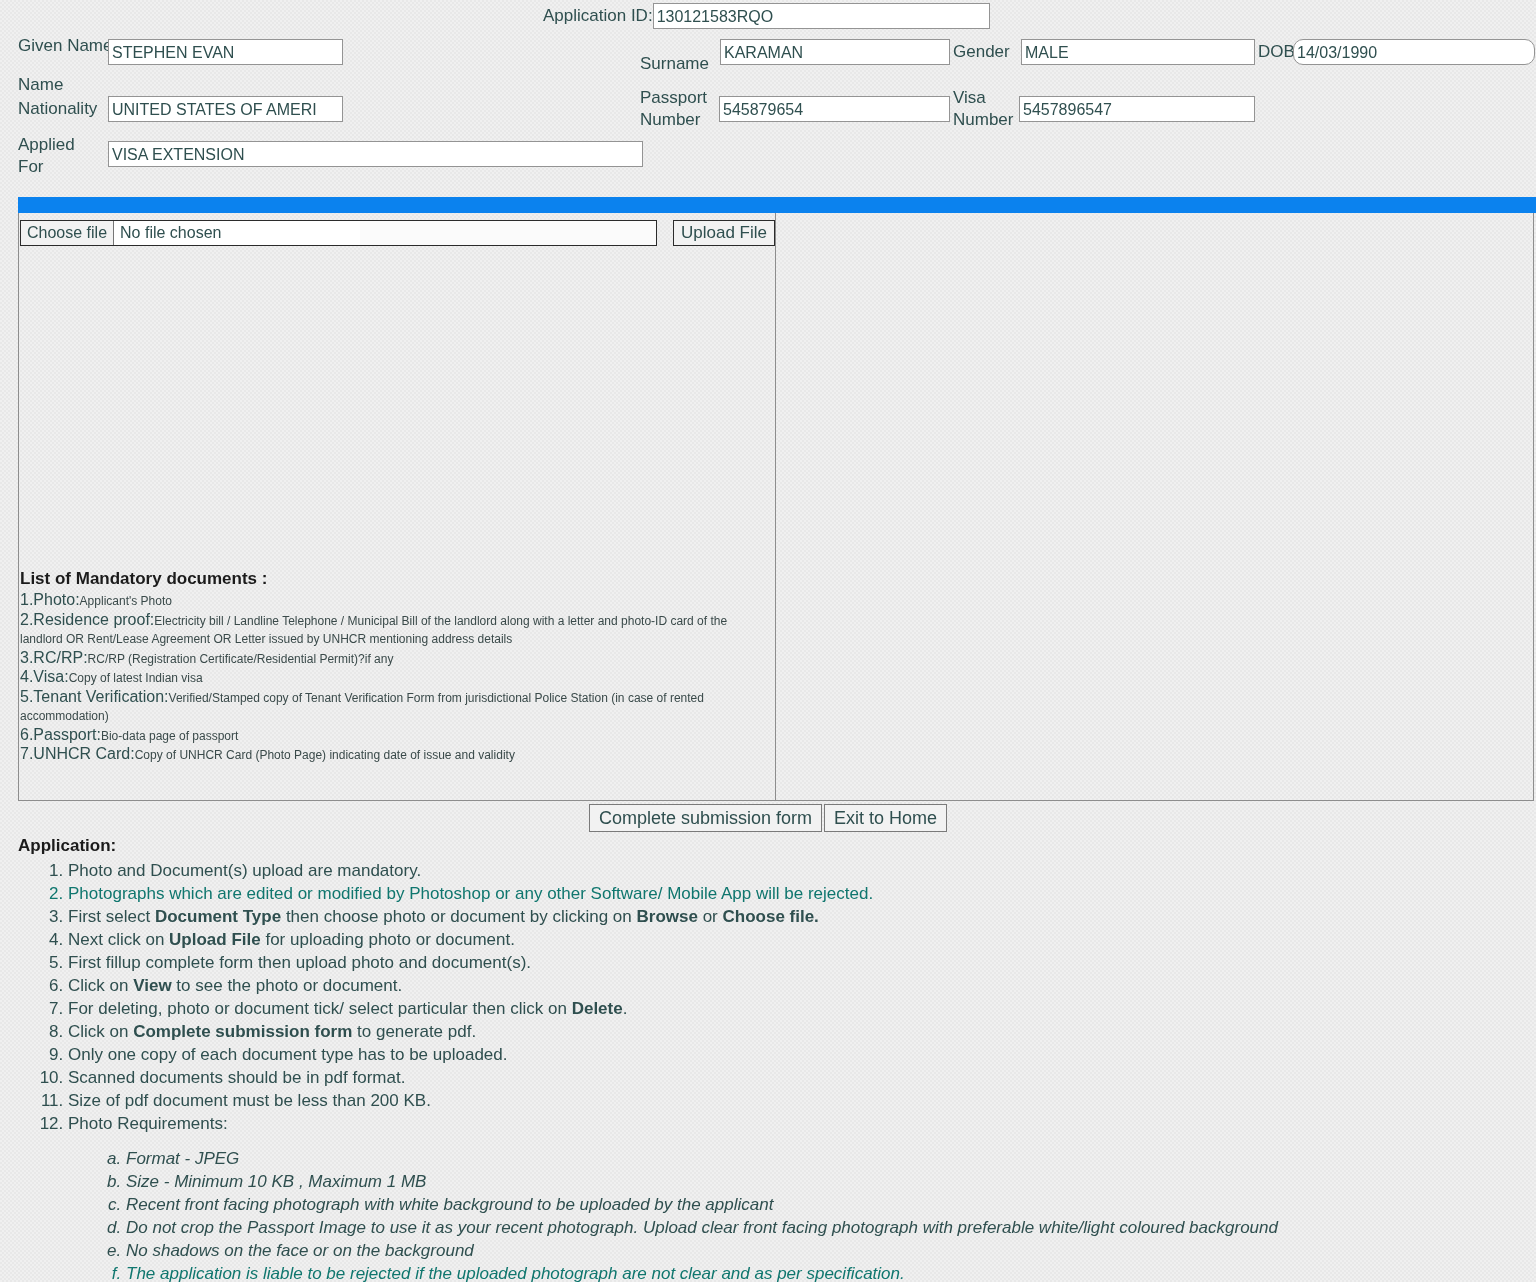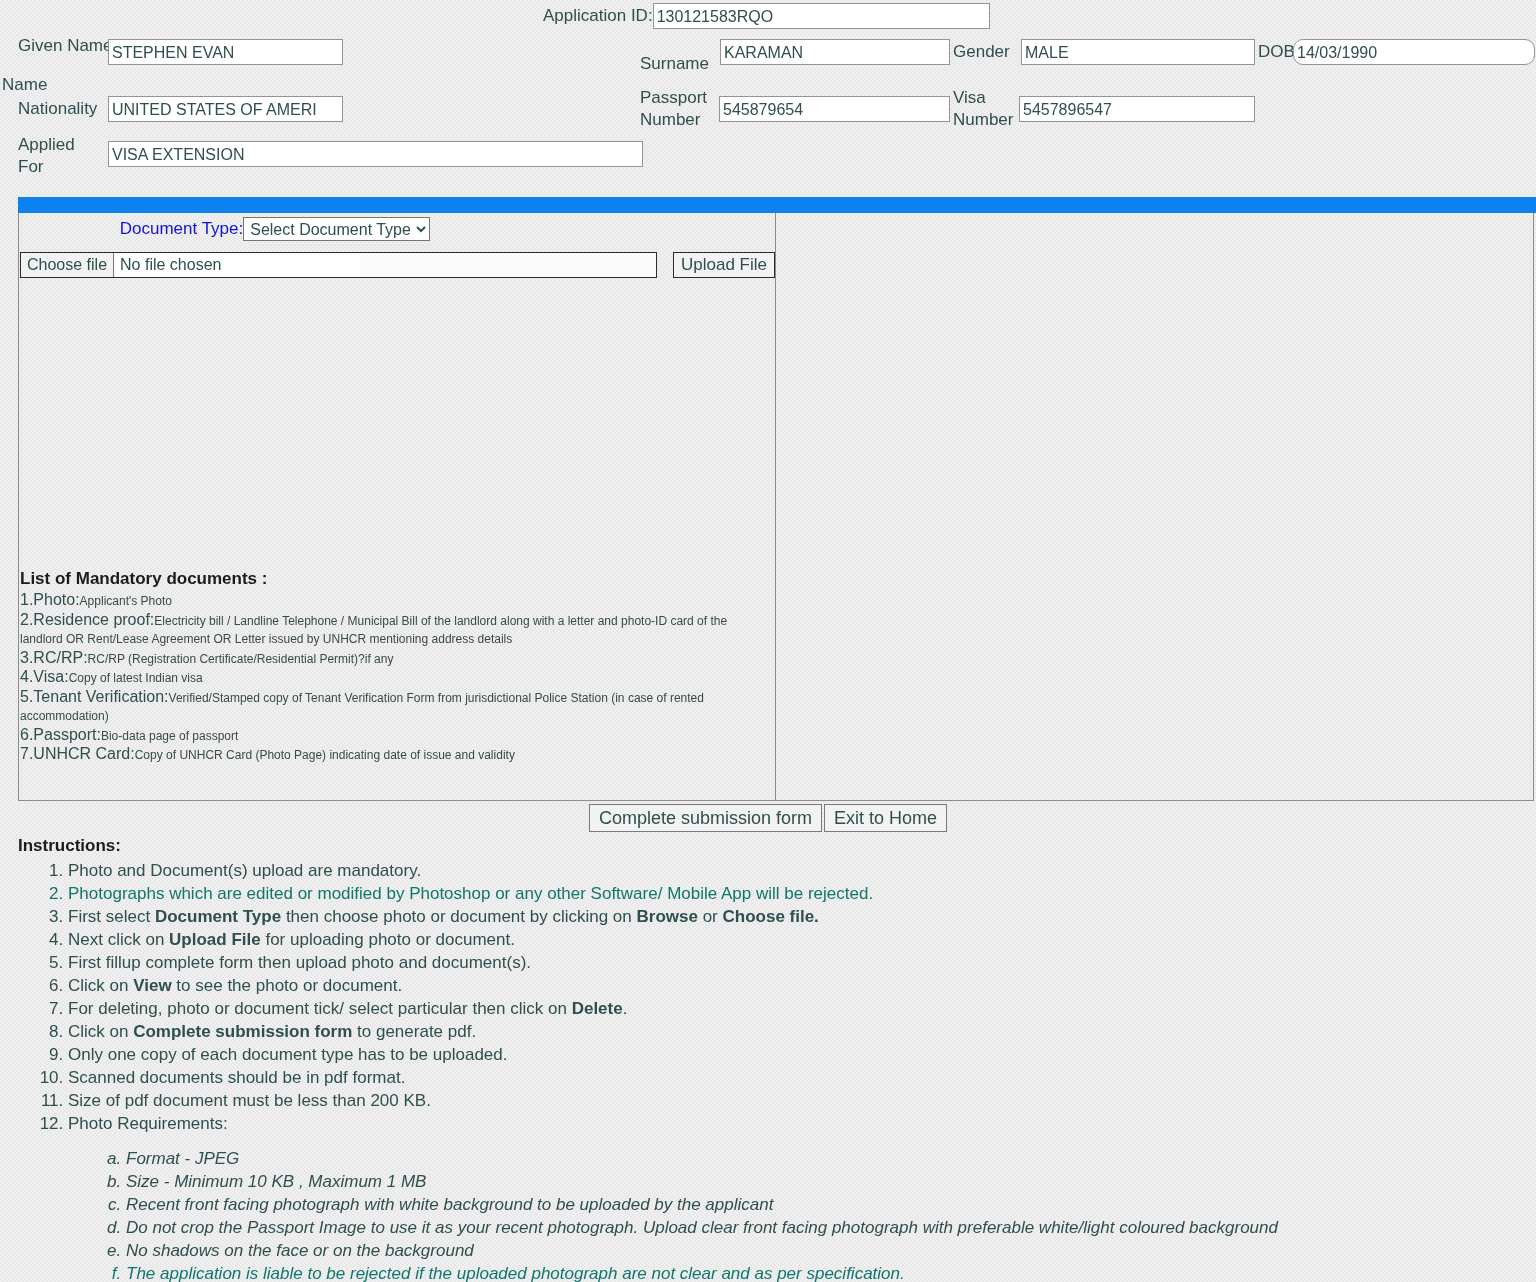--- a/index.html
+++ b/index.html
@@ -284,21 +284,21 @@
   <div class="fld pos" style="left:720px; top:2px; width:230px;">KARAMAN</div>
 
   <span class="lbl" style="left:953px; top:4px;">Gender</span>
   <div class="fld pos" style="left:1021px; top:2px; width:234px;">MALE</div>
 
   <span class="lbl" style="left:1258px; top:4px;">DOB</span>
   <div class="fld pos" style="left:1293px; top:2px; width:242px;border-radius:10px;">14/03/1990</div>
 </div>
 
 <div class="row3">
-  <span class="lbl" style="left:2px; top:-9px;">Name</span>
+  <span class="lbl" style="left:18px; top:-9px;">Name</span>
   <span class="lbl" style="left:18px; top:15px;">Nationality</span>
   <div class="fld pos" style="left:108px; top:13px; width:235px;">UNITED STATES OF AMERI</div>
 
   <span class="lbl" style="left:640px; top:4px;">Passport</span>
   <span class="lbl" style="left:640px; top:26px;">Number</span>
   <div class="fld pos" style="left:719px; top:13px; width:231px;">545879654</div>
 
   <span class="lbl" style="left:953px; top:4px;">Visa</span>
   <span class="lbl" style="left:953px; top:26px;">Number</span>
   <div class="fld pos" style="left:1019px; top:13px; width:236px;">5457896547</div>
@@ -308,26 +308,20 @@
   <span class="lbl" style="left:18px; top:5px;">Applied</span>
   <span class="lbl" style="left:18px; top:27px;">For</span>
   <div class="fld pos" style="left:108px; top:12px; width:535px;">VISA EXTENSION</div>
 </div>
 
 <div class="blue-bar"></div>
 
 <div class="panel">
   <div class="panel-left">
 
-    <div class="doctype-row">
-      <span class="doctype-label">Document Type:</span>
-      <select class="doctype-select">
-        <option>Select Document Type</option>
-      </select>
-    </div>
 
     <div class="file-row">
       <div class="file-input-wrap">
         <span class="choose-btn">Choose file</span>
         <span class="no-file">No file chosen</span>
         <span class="file-rest"></span>
       </div>
       <button class="upload-btn">Upload File</button>
     </div>
 
@@ -360,21 +354,21 @@
 
   <div class="panel-right"></div>
 </div>
 
 <div class="btn-row">
   <button class="form-btn">Complete submission form</button>
   <button class="form-btn">Exit to Home</button>
 </div>
 
 <div class="instructions">
-  <div class="instr-title">Instructions:</div>
+  <div class="instr-title">Application:</div>
   <ol class="instr-list">
     <li>Photo and Document(s) upload are mandatory.</li>
     <li class="red">Photographs which are edited or modified by Photoshop or any other Software/ Mobile App will be rejected.</li>
     <li><span>First select </span><b>Document Type</b><span> then choose photo or document by clicking on </span><b>Browse</b><span> or </span><b>Choose file.</b></li>
     <li><span>Next click on </span><b>Upload File</b><span> for uploading photo or document.</span></li>
     <li>First fillup complete form then upload photo and document(s).</li>
     <li><span>Click on </span><b>View</b><span> to see the photo or document.</span></li>
     <li><span>For deleting, photo or document tick/ select particular then click on </span><b>Delete</b><span>.</span></li>
     <li><span>Click on </span><b>Complete submission form</b><span> to generate pdf.</span></li>
     <li>Only one copy of each document type has to be uploaded.</li>

